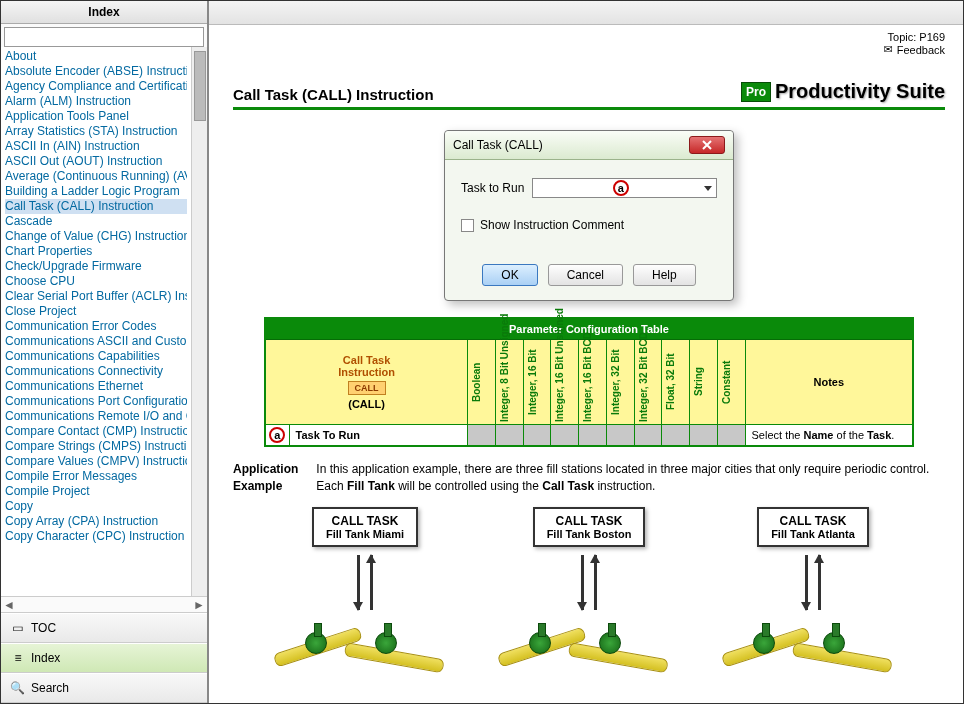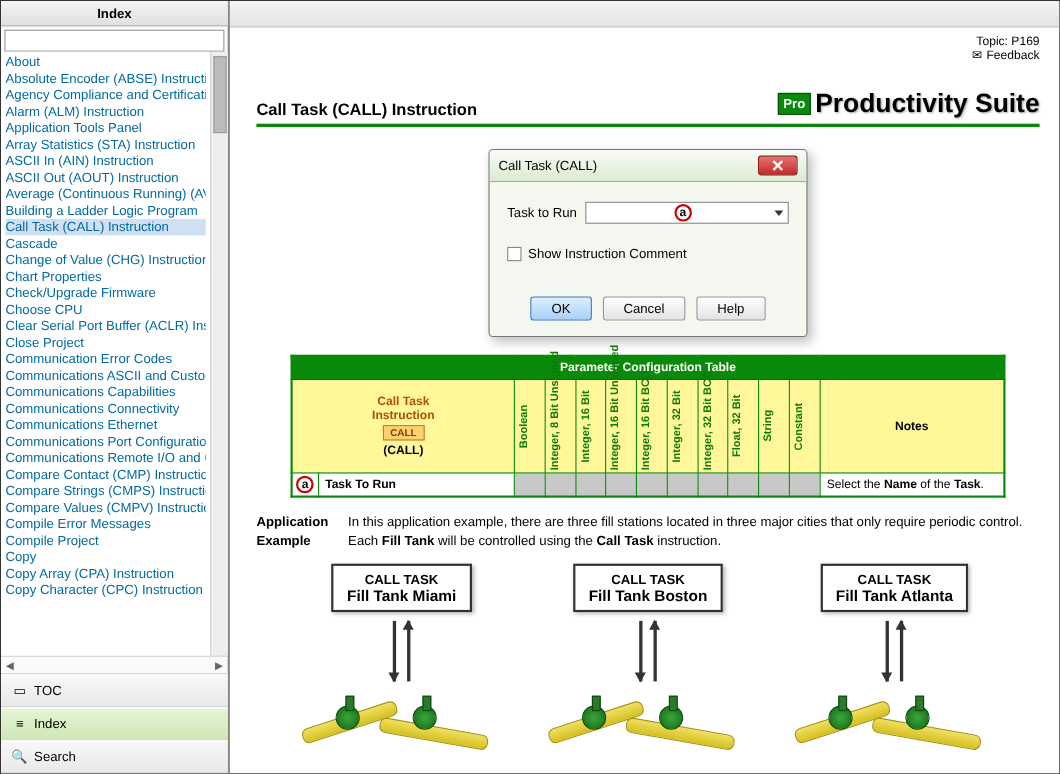--- a/index.html
+++ b/index.html
@@ -21,21 +21,21 @@
 .vscroll .thumb { width:12px; height:70px; background:#bbb; margin-top:4px; border:1px solid #999;}
 .main { flex: 1; display:flex; flex-direction:column; }
 .main-toolbar { height: 24px; background: linear-gradient(#f4f4f4,#e3e3e3); border-bottom:1px solid #bbb;}
 .content { flex:1; overflow:auto; padding: 6px 18px 6px 24px; position:relative;}
 .topline { text-align:right; font-size:11px; }
 .feedback { text-align:right; font-size:11px; display:flex; justify-content:flex-end; align-items:center; gap:4px; }
 .title-row { display:flex; justify-content:space-between; align-items:flex-end; border-bottom: 3px solid #0a8a0a; padding-bottom:4px; margin-top:4px;}
 .page-title { font-weight:bold; font-size:15px; }
 .brand { display:flex; align-items:center; gap:4px;margin-top:20px;}
 .brand-badge { background:#0a8a0a; color:#fff; font-weight:bold; padding:2px 4px; font-size:12px; border:1px solid #064d06;}
-.brand-text { font-size:24px; font-weight:bold; text-shadow: 1px 1px 2px #aaa;}
+.brand-text { font-size:20px; font-weight:bold; text-shadow: 1px 1px 2px #aaa;}
 .dialog { width: 290px; margin: 20px auto 16px; border:1px solid #777; border-radius:4px; box-shadow: 4px 4px 10px rgba(0,0,0,0.25); background:#f3f7f0;}
 .dlg-titlebar { background: linear-gradient(#fafdf7,#dbead0); border-bottom:1px solid #9bb38b; padding:5px 8px; display:flex; justify-content:space-between; align-items:center; border-radius:4px 4px 0 0;}
 .dlg-title { font-size:12px; }
 .dlg-close { width:36px; height:18px; background: linear-gradient(#e57373,#c62828); border:1px solid #8b1a1a; border-radius:3px; display:flex; align-items:center; justify-content:center; color:#fff; cursor:pointer;}
 .dlg-body { padding: 18px 16px 14px; }
 .form-row { display:flex; align-items:center; gap:8px; margin-bottom:20px;}
 .dropdown { flex:1; border:1px solid #888; background:#fff; height:20px; display:flex; align-items:center; justify-content:space-between; padding:0 4px; position:relative;}
 .circle-a { width:16px; height:16px; border:2px solid #cc0000; border-radius:50%; display:inline-flex; align-items:center; justify-content:center; color:#000; font-weight:bold; font-size:11px; background:#fff;}
 .caret { border-left:4px solid transparent; border-right:4px solid transparent; border-top:5px solid #333;}
 .chk-row { display:flex; align-items:center; gap:6px; margin-bottom:22px;}
@@ -54,21 +54,21 @@
 .greycell { background:#c8c8c8 !important;}
 .datarow td:first-child { width:24px; }
 .datarow .tdname { text-align:left; font-weight:bold; padding-left:6px;}
 .notes-cell { text-align:left !important; padding-left:6px !important; font-size:11px;}
 .app-ex { display:flex; gap:18px; margin: 6px 0 12px; font-size:12px; line-height:1.4;}
 .app-ex-label { font-weight:bold; width:80px; white-space:normal;}
 .stations { display:flex; justify-content:space-around; margin-top:6px; padding: 0 20px;}
 .station { display:flex; flex-direction:column; align-items:center;}
 .callbox { border:2px solid #333; box-shadow: 2px 2px 4px rgba(0,0,0,0.3); padding:5px 12px; text-align:center; background:#fff;}
 .callbox .t1 { font-weight:bold; font-size:12px;}
-.callbox .t2 { font-weight:bold; font-size:14px;}
+.callbox .t2 { font-weight:bold; font-size:11px;}
 .arrows { display:flex; gap:10px; margin:8px 0 4px;}
 .arrow { width:3px; height:55px; background:#333; position:relative;}
 .arrow.up::before { content:''; position:absolute; top:-1px; left:-4px; border-left:5.5px solid transparent; border-right:5.5px solid transparent; border-bottom:9px solid #333;}
 .arrow.down::after { content:''; position:absolute; bottom:-1px; left:-4px; border-left:5.5px solid transparent; border-right:5.5px solid transparent; border-top:9px solid #333;}
 .pipe-wrap { width:180px; height:90px; position:relative;}
 .pipe { position:absolute; height:14px; background: linear-gradient(#f0e060,#d4c020); border:1px solid #a89010; transform-origin:left center; border-radius:6px;}
 .valve { position:absolute; width:22px; height:22px; background: radial-gradient(#3aa63a,#156615); border-radius:50%; border:1px solid #0c4a0c;}
 .valve::after { content:''; position:absolute; top:-10px; left:8px; width:6px; height:12px; background:#2a7a2a; border:1px solid #0c4a0c;}
 .index-wrap { display:flex; flex:1; min-height:0;}
 </style>

